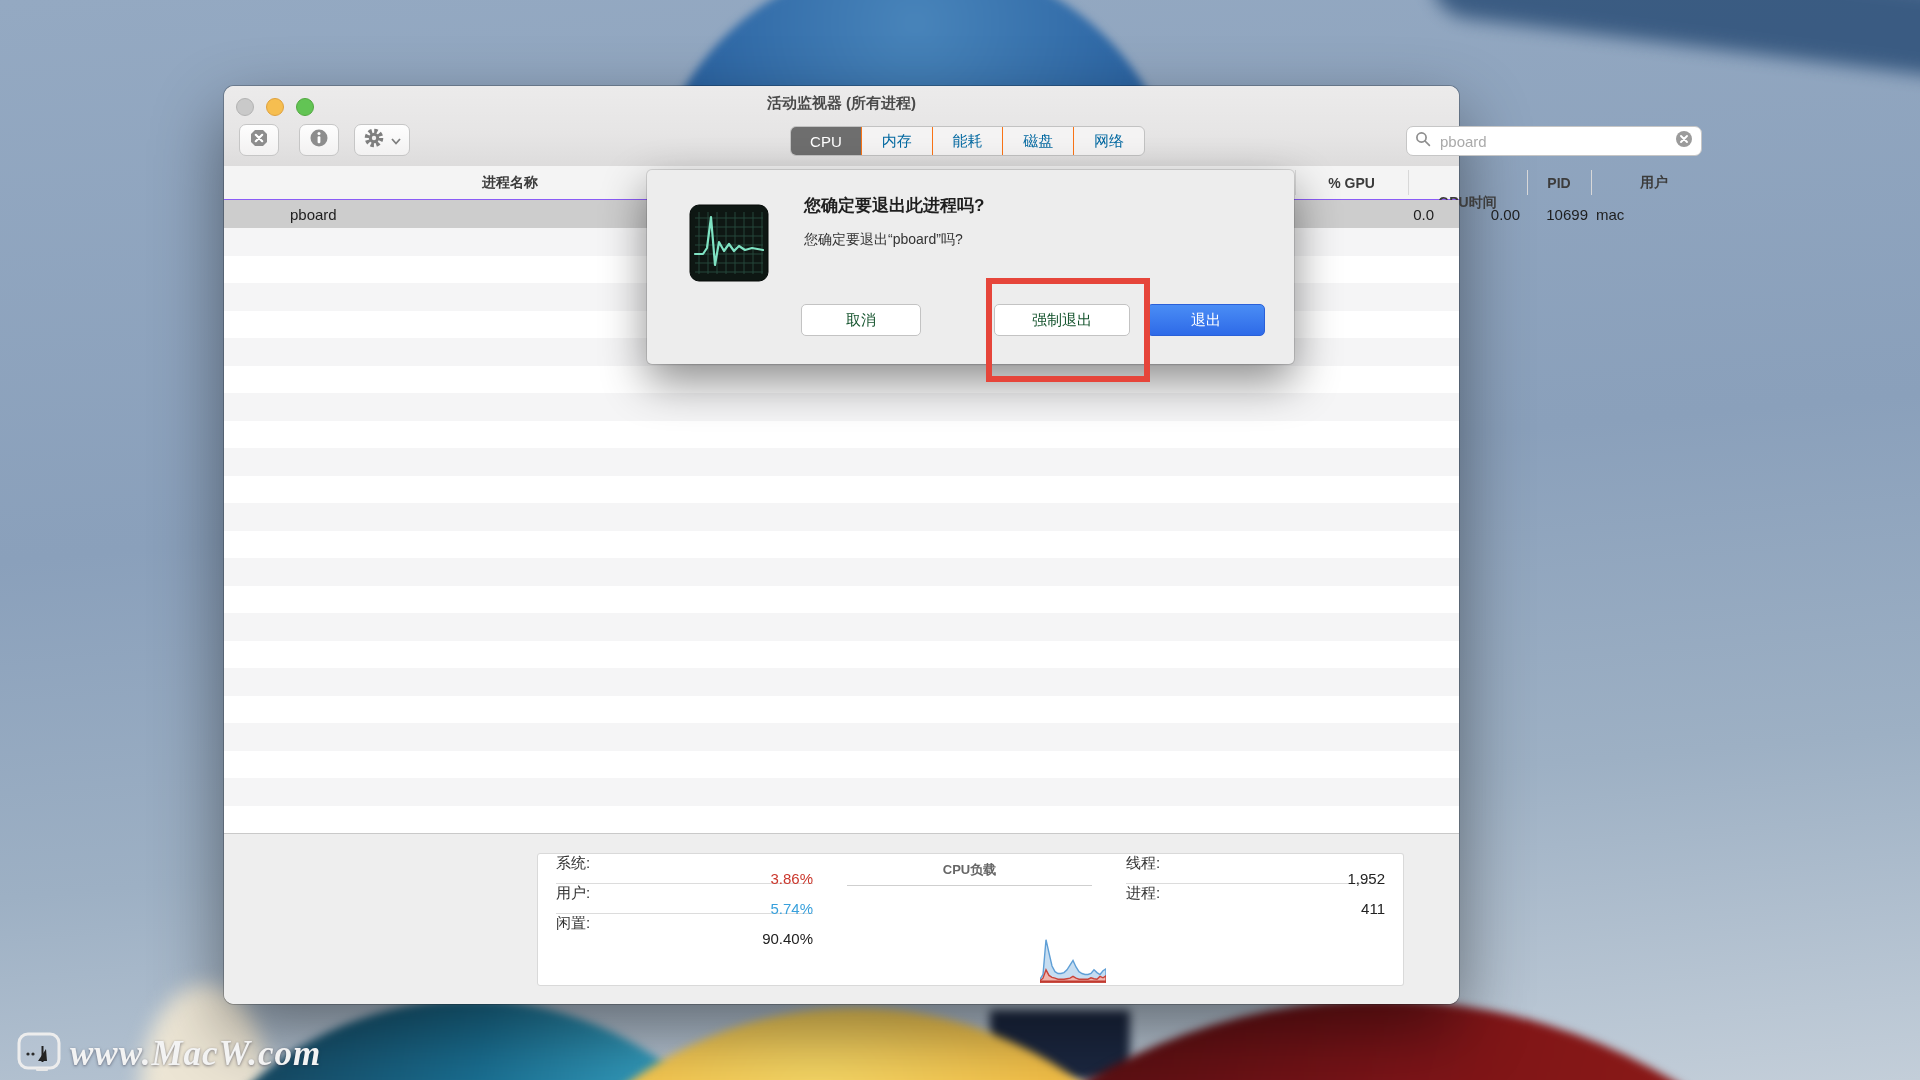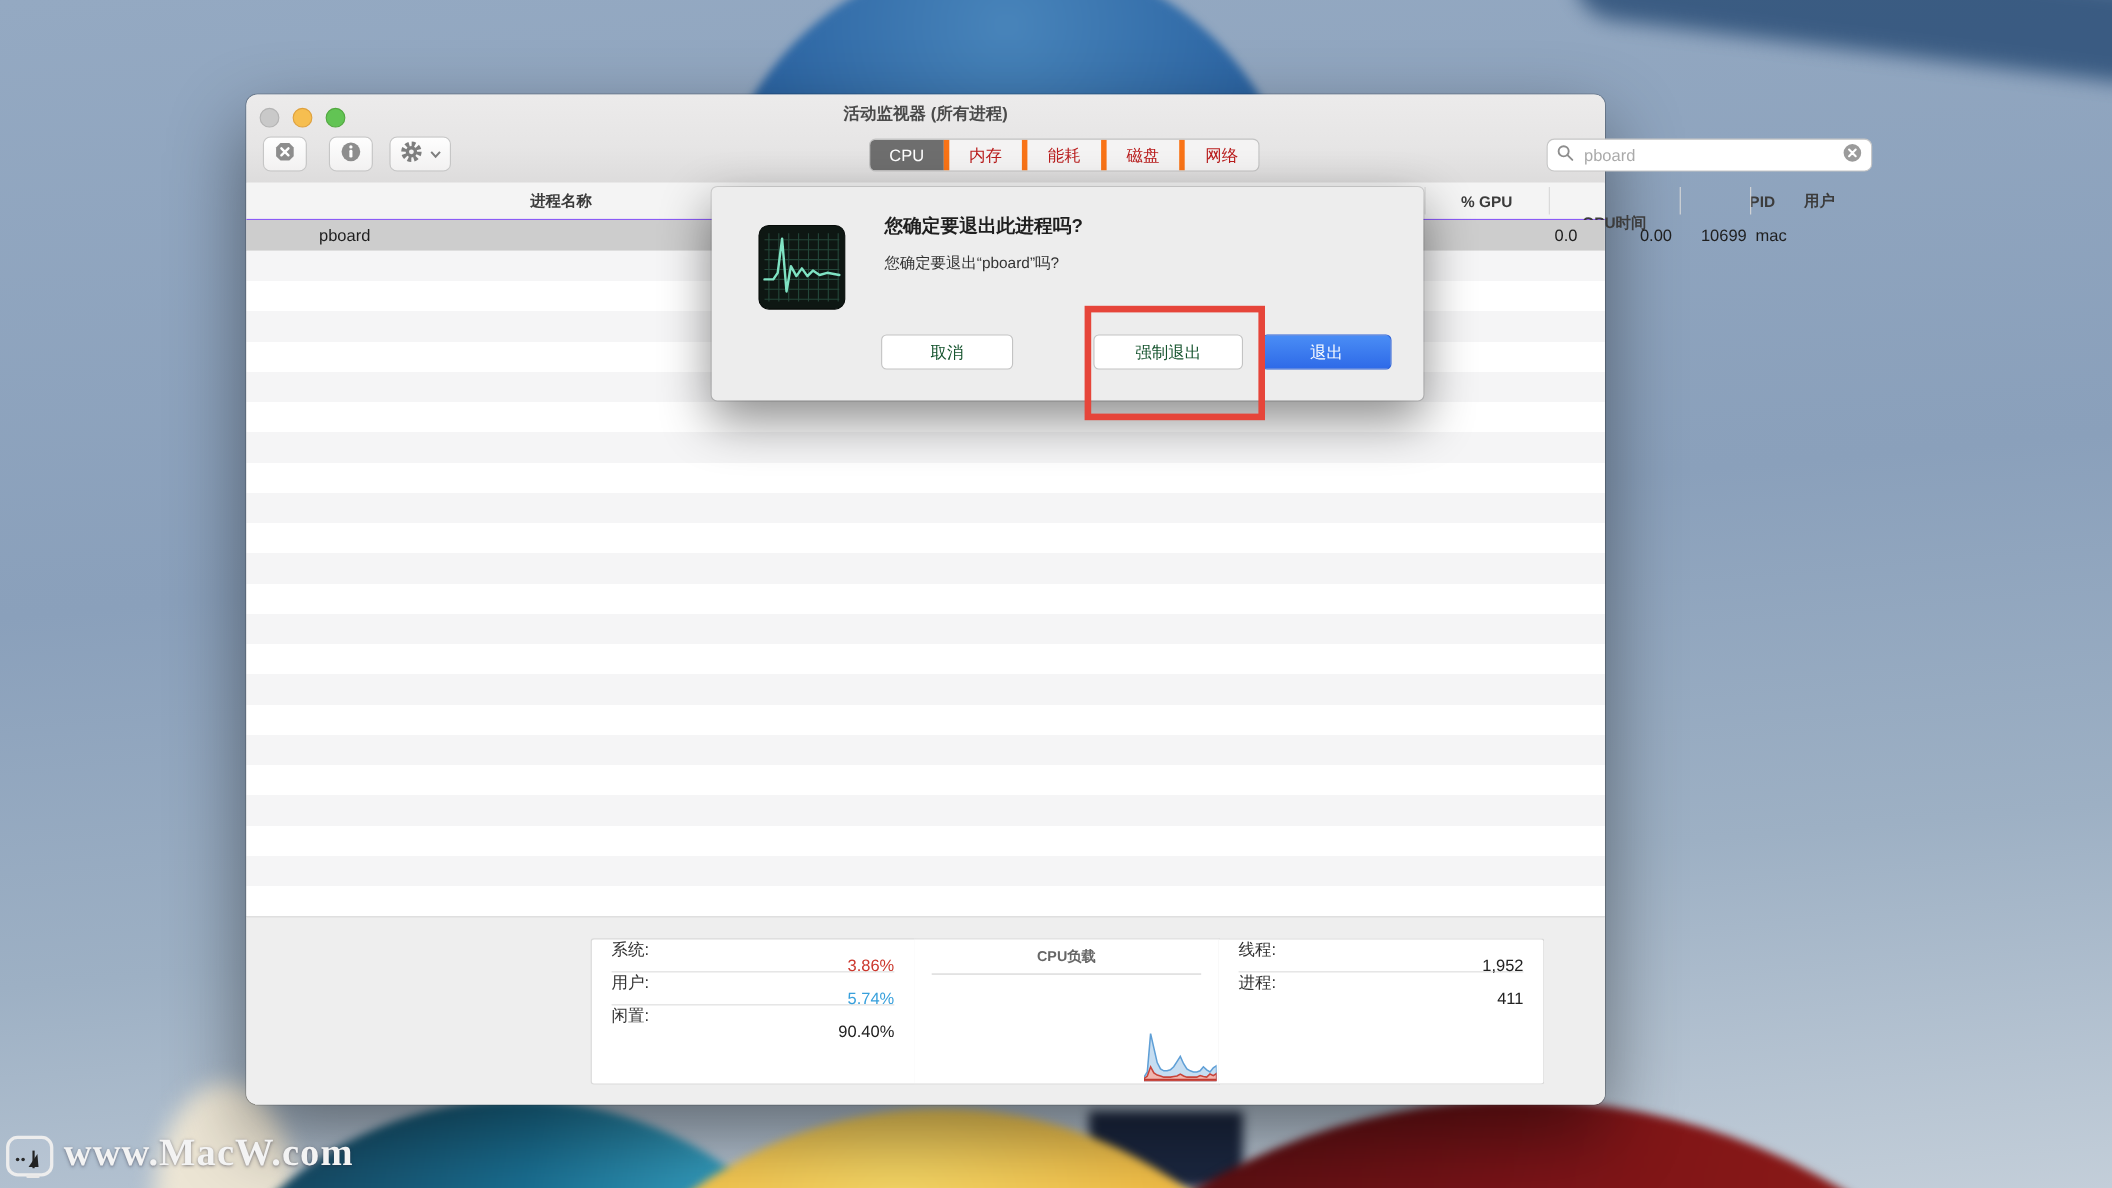--- a/index.html
+++ b/index.html
@@ -14,38 +14,38 @@
     transform:rotate(7deg);filter:blur(9px);border-radius:40px;opacity:.85;}
   .cream-bl{left:140px;top:985px;width:130px;height:220px;background:#ece5d4;filter:blur(10px);}
   .navy-gap{position:absolute;left:990px;top:1010px;width:140px;height:70px;background:#1b2740;filter:blur(5px);}
   .sphere-teal{left:140px;top:1000px;width:660px;height:660px;
     background:linear-gradient(100deg,#14384e 5%,#1a6f92 45%,#3fb0d0 78%);}
   .sphere-yellow{left:475px;top:1008px;width:760px;height:760px;
     background:radial-gradient(circle at 45% 12%,#f8d967 0%,#f3b63b 42%,#eda31f 72%,#d98f1a 100%);}
   .sphere-maroon{left:805px;top:1000px;width:1150px;height:1150px;
     background:linear-gradient(105deg,#4a0d10 10%,#7c1418 42%,#8f1b16 70%,#a0261a 95%);}
   
-  .watermark{position:absolute;left:4px;top:1028px;display:flex;align-items:flex-start;gap:8px;z-index:40;}
+  .watermark{position:absolute;left:16px;top:1028px;display:flex;align-items:center;gap:8px;z-index:40;font-style:italic;}
   .watermark-text{font-family:"Liberation Serif","DejaVu Serif",serif;font-weight:bold;font-size:35px;
     color:#f3f3f3;text-shadow:0 1px 3px rgba(40,40,60,.55);letter-spacing:1px;}
   
   .window{position:absolute;left:224px;top:86px;width:1235px;height:918px;background:#fff;border-radius:10px;
     box-shadow:0 28px 70px rgba(0,0,0,.45),0 0 0 1px rgba(0,0,0,.22);z-index:10;}
   .chrome{position:absolute;left:0;top:0;right:0;height:80px;border-radius:10px 10px 0 0;
     background:linear-gradient(180deg,#ecebeb 0%,#e6e5e5 60%,#dddcdc 100%);border-bottom:1px solid #b9b9b9;}
   .light{position:absolute;top:12px;width:16px;height:16px;border-radius:50%;}
   .light.close{left:12px;background:#c9c9c9;border:1px solid #b3b3b3;}
   .light.min{left:42px;background:#f6be50;border:1px solid #dfa13d;}
   .light.zoom{left:72px;background:#62c454;border:1px solid #51a83f;}
   .win-title{position:absolute;top:8px;left:0;right:0;text-align:center;font-size:15px;font-weight:bold;color:#4a4a4a;}
   .tb-btn{position:absolute;top:38px;height:32px;background:linear-gradient(180deg,#fefefe,#f2f1f1);
     border:1px solid #c6c6c6;border-radius:7px;display:flex;align-items:center;justify-content:center;box-sizing:border-box;}
   .seg-ctl{position:absolute;left:566px;top:40px;width:355px;height:30px;display:flex;
     border:1px solid #c2c2c2;border-radius:6px;overflow:hidden;background:#f4f3f3;box-sizing:border-box;}
-  .seg{flex:1;display:flex;align-items:center;justify-content:center;font-size:15px;color:#b91c1c;border-left:5px solid #f97316;}
+  .seg{flex:1;display:flex;align-items:center;justify-content:center;font-size:15px;color:#0369a1;border-left:1px solid #f97316;}
   .seg:first-child{border-left:none;}
   .seg.sel{background:#6e6e6e;color:#fff;}
   .search{position:absolute;left:1182px;top:40px;width:296px;height:30px;background:#fff;border:1px solid #c6c6c6;
     border-radius:7px;display:flex;align-items:center;padding:0 8px;box-sizing:border-box;gap:7px;}
   .search input{flex:1;border:none;outline:none;font-size:15px;color:#aaa;background:transparent;
     font-family:"Liberation Sans",sans-serif;}
   
   .thead{position:absolute;left:0;top:80px;width:100%;height:34px;background:#f4f4f4;border-bottom:1px solid #8b5cf6;box-sizing:border-box;}
   .th{position:absolute;top:0;height:34px;display:flex;align-items:center;justify-content:center;
     font-size:14px;font-weight:bold;color:#3c3c3c;}
@@ -177,21 +177,21 @@
       </div>
     </div>
 
     <div class="thead">
       <div class="th" style="left:0;width:572px;">进程名称</div>
       <div class="col-div" style="left:1071px;"></div>
       <div class="th" style="left:1071px;width:113px;">% GPU</div>
       <div class="col-div" style="left:1184px;"></div>
       <div class="th" style="left:1184px;width:119px;margin-top:20px;">GPU时间</div>
       <div class="col-div" style="left:1303px;"></div>
-      <div class="th" style="left:1346px;width:64px;">PID</div>
+      <div class="th" style="left:1303px;width:64px;">PID</div>
       <div class="col-div" style="left:1367px;"></div>
       <div class="th" style="left:1367px;width:126px;">用户</div>
     </div>
 
     <div class="row-sel">
       <div class="cell" style="left:66px;width:400px;">pboard</div>
       <div class="cell num" style="left:1105px;width:105px;">0.0</div>
       <div class="cell num" style="left:1184px;width:112px;">0.00</div>
       <div class="cell num" style="left:1303px;width:61px;text-align:center;">10699</div>
       <div class="cell" style="left:1372px;width:110px;">mac</div>

